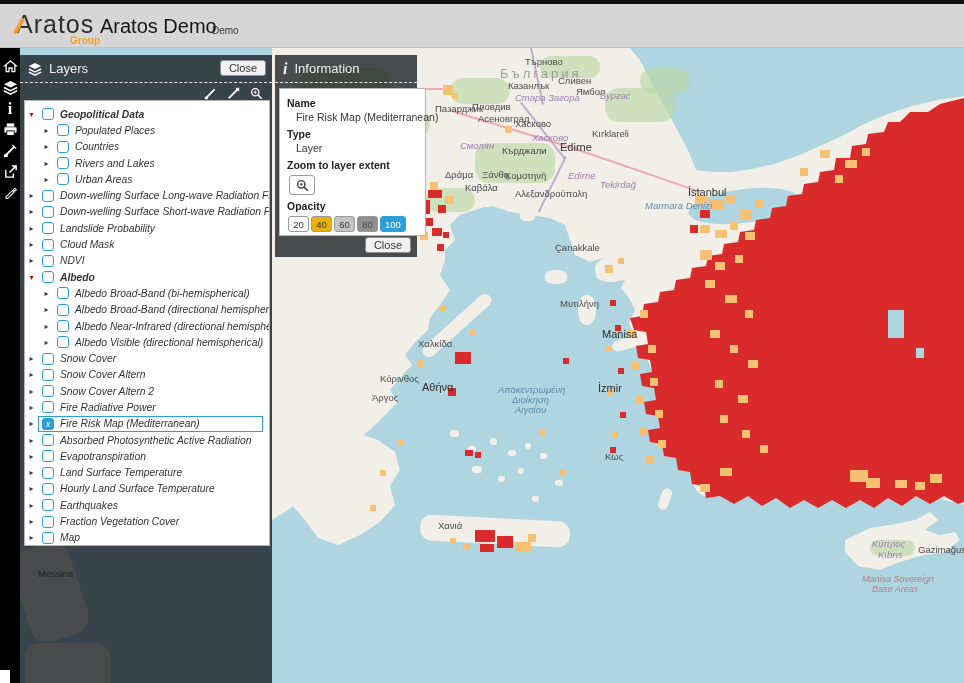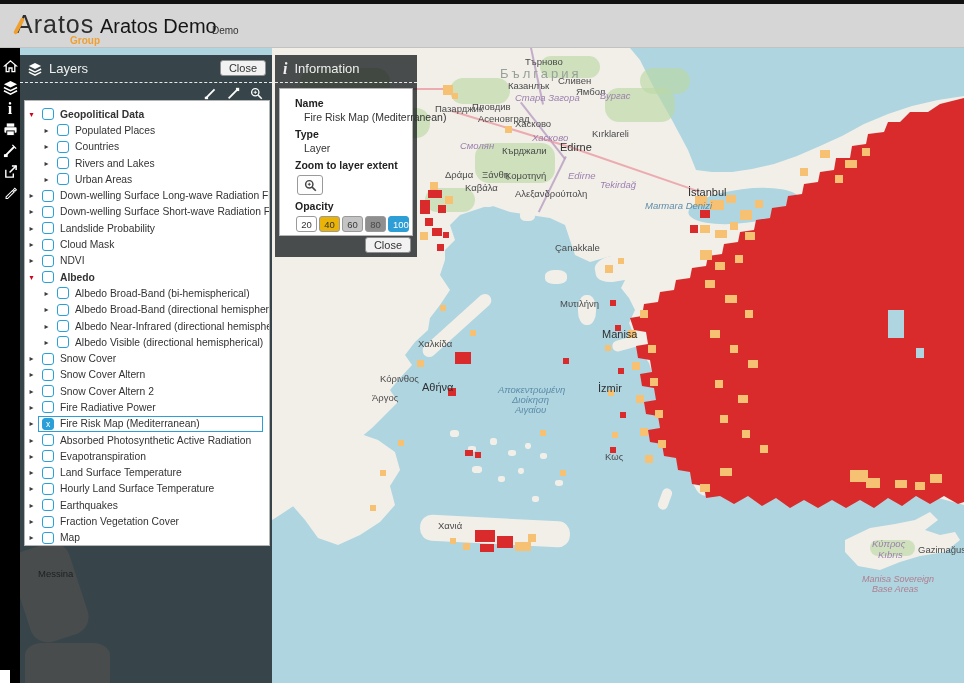--- a/index.html
+++ b/index.html
@@ -52,29 +52,29 @@
   #info-panel { left:275px; top:55px; width:142px; height:202px; }
   .panel-header { position:relative; height:28px; color:#efefef; font-size:13px; display:flex; align-items:center; gap:7px; padding:0 8px; border-bottom:1px dashed #e8e8e8; }
   .btn-close { position:absolute; right:6px; top:5px; background:#f2f2f2; border:1px solid #8f8f8f; border-radius:3px; font-size:11px; color:#333; padding:1px 8px; cursor:pointer; font-family:"Liberation Sans",sans-serif; }
   #layers-tools { position:absolute; top:31px; right:8px; display:flex; gap:8px; z-index:2; }
   .tool-ic { width:15px; height:15px; cursor:pointer; display:flex; align-items:center; justify-content:center; }
 
   #layer-tree { position:absolute; left:4px; top:45px; width:246px; height:446px; background:#fff; border:1px solid #b5b5b5; padding-top:5px; overflow:hidden; }
   .trow { display:flex; align-items:center; height:16.3px; cursor:pointer; }
   .texp { width:13px; text-align:center; font-size:8px; color:#3c3c3c; flex:0 0 13px; }
   .texp.open { color:#d0021b; }
-  .rowbox { display:flex; align-items:center; gap:6px; padding:1px 3px; border:1px solid transparent; flex:1; margin-right:6px; }
+  .rowbox { display:flex; align-items:center; gap:6px; padding:1px 3px; border:1px solid transparent; flex:1; margin-right:6px;font-style:italic; }
   .rowbox.sel { border-color:#2a9fd8; }
   .cb { width:12px; height:12px; border:1.6px solid #2a9fd8; border-radius:3px; background:#fff; flex:0 0 12px; display:flex; align-items:center; justify-content:center; font-size:8.5px; color:#fff; cursor:pointer; }
   .cb.on { background:#2a9fd8; }
   .tlab { font-size:10.3px; color:#333; white-space:nowrap; }
   .tlab.bold { font-weight:bold; }
   .lvl1 { padding-left:15px; }
 
-  #info-box { position:absolute; left:4px; top:33px; width:134px; height:148px; background:#fff; border:1px solid #b5b5b5; padding:8px 7px 0 15px; }
+  #info-box { position:absolute; left:4px; top:33px; width:147px; height:148px; background:#fff; border:1px solid #b5b5b5; padding:8px 7px 0 7px; }
   .f-label { font-size:10.5px; font-weight:bold; color:#222; margin-top:5px; }
   .f-label:first-child { margin-top:0; }
   .f-value { font-size:10.5px; color:#333; margin:2px 0 0 9px; white-space:nowrap; }
   #zoom-extent-btn { margin:4px 0 0 2px; width:26px; height:20px; background:#fdfdfd; border:1px solid #9a9a9a; border-radius:3px; cursor:pointer; display:flex; align-items:center; justify-content:center; }
   #opacity-row { display:flex; gap:2px; margin:4px 0 0 1px; }
   .op-btn { height:16px; min-width:21px; border:1px solid #9a9a9a; border-radius:3px; font-size:9.5px; font-family:"Liberation Sans",sans-serif; padding:0 4px; cursor:pointer; }
 </style>
 </head>
 <body>
 

